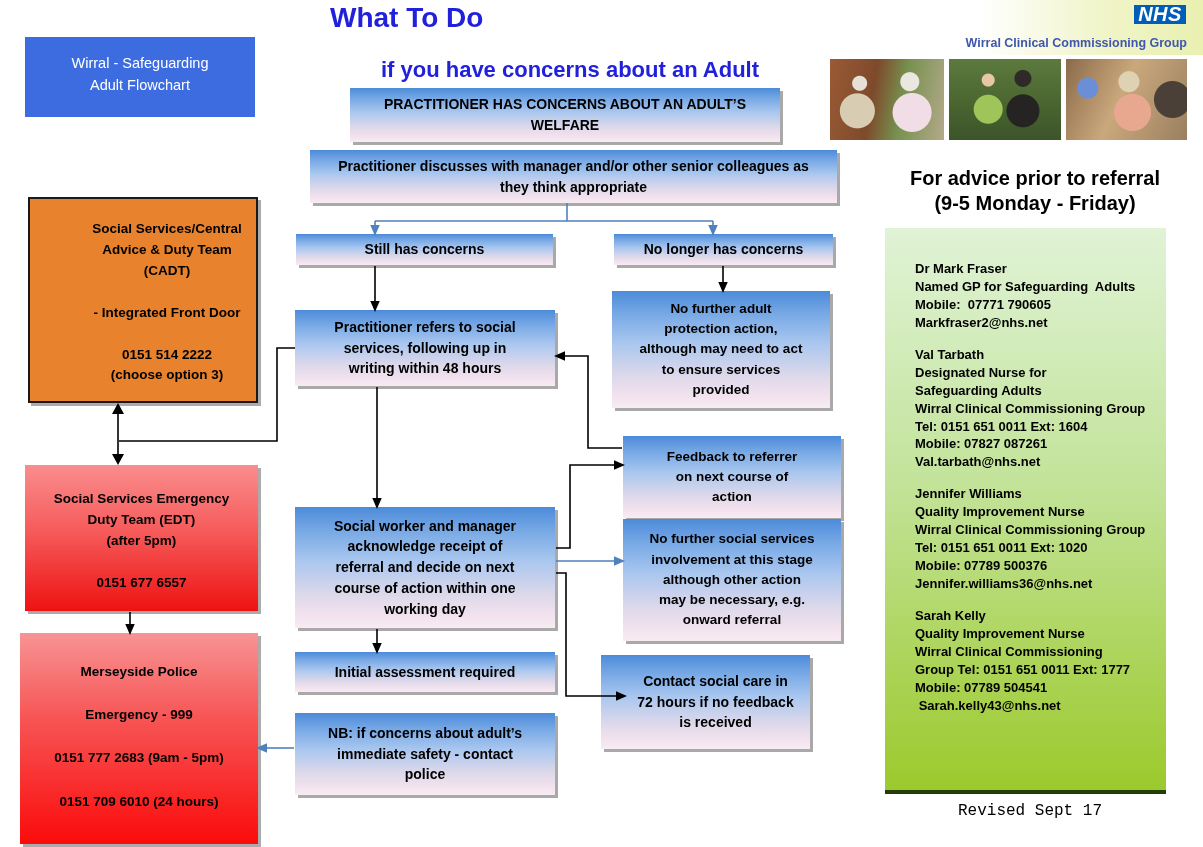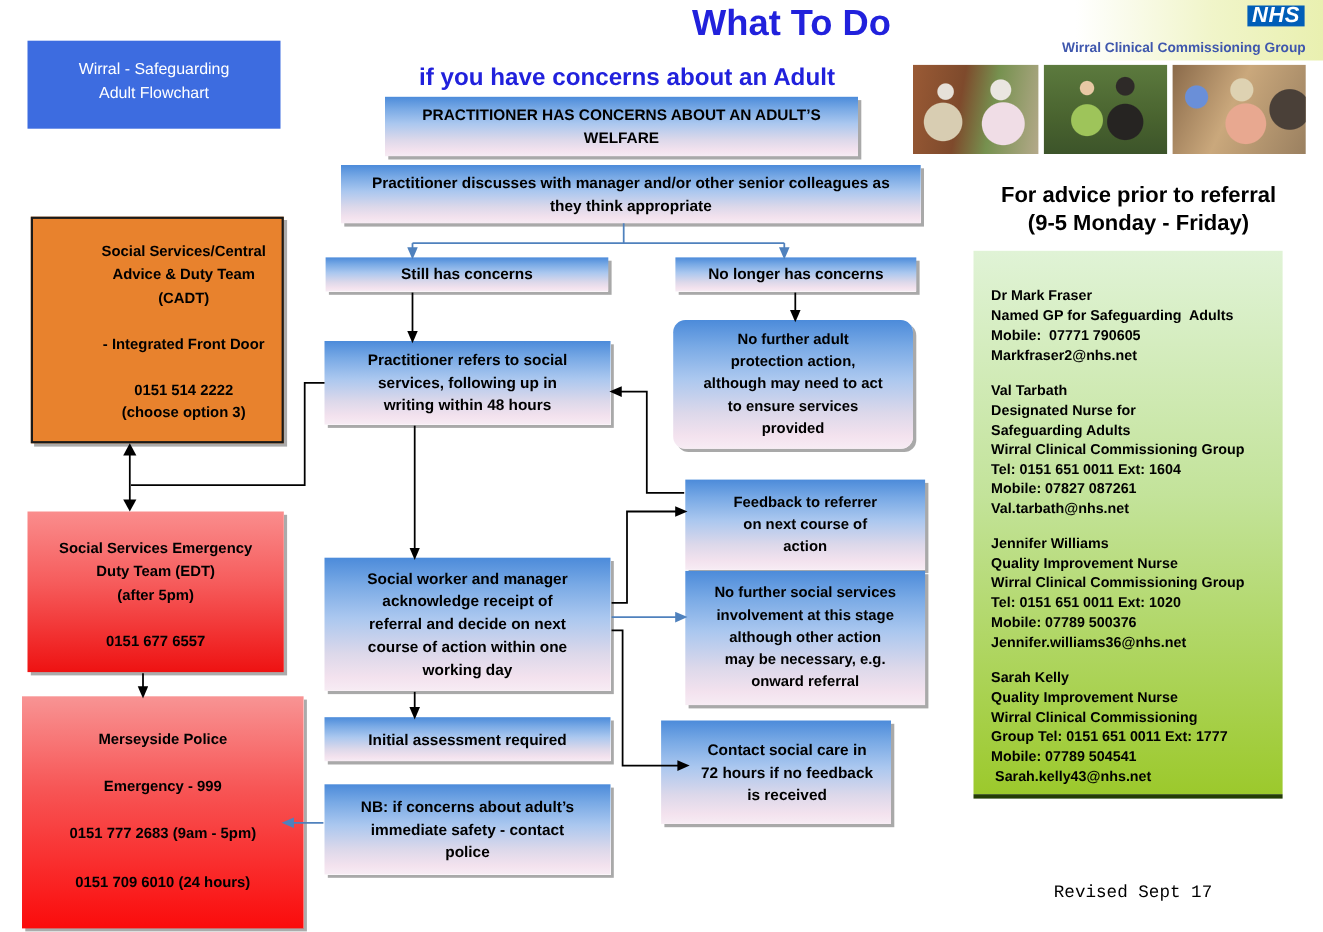--- a/index.html
+++ b/index.html
@@ -25,33 +25,33 @@
   .cadt{background:#e8822d;border:2px solid #1a1a1a;padding-top:20px;}
   .edt{background:linear-gradient(180deg,#fa8d8d 0%,#f65b5b 45%,#ee1212 100%);padding-top:24px;}
   .police{background:linear-gradient(180deg,#f89494 0%,#f75555 40%,#fb0b0b 100%);padding-top:28px;line-height:1.6;}
 
   .cornerbox{
     position:absolute;left:25px;top:37px;width:230px;height:80px;
     background:#3d6ce0;color:#fff;font-weight:normal;font-size:14.5px;line-height:1.55;
     text-align:center;white-space:pre-line;padding-top:15px;box-sizing:border-box;
   }
 
-  .pagetitle{position:absolute;left:330px;top:2px;width:480px;text-align:right;
-    color:#2121dc;font-weight:bold;font-size:33px;}
+  .pagetitle{position:absolute;left:330px;top:2px;width:480px;text-align:left;
+    color:#2121dc;font-weight:bold;font-size:28px;}
   .pagesub{position:absolute;left:330px;top:57px;width:480px;text-align:center;
     color:#2121dc;font-weight:bold;font-size:22px;}
 
   .advheading{position:absolute;left:880px;top:166px;width:310px;text-align:center;
     font-weight:bold;font-size:20px;line-height:1.25;white-space:pre-line;}
 
   .greenpanel{
-    position:absolute;left:885px;top:228px;width:281px;height:498px;box-sizing:border-box;
+    position:absolute;left:885px;top:228px;width:281px;height:566px;box-sizing:border-box;
     background:linear-gradient(180deg,#e0f3d6 0%,#c3e39a 45%,#9cc92c 100%);
     border-bottom:4px solid #243d05;
-    padding:32px 10px 0 16px;
+    padding:32px 10px 0 30px;
   }
   .contact{font-weight:bold;font-size:13px;line-height:1.38;white-space:pre-wrap;margin:0 0 14px 0;}
 
   .revised{position:absolute;left:930px;top:802px;width:200px;text-align:center;font-size:16px;font-family:Liberation Mono, monospace;}
 
   
   .cornertint{position:absolute;left:978px;top:0;width:225px;height:55px;
     background:linear-gradient(90deg,rgba(238,243,192,0) 0%,rgba(238,243,192,.85) 55%,#e9f0b0 100%);}
   .nhslogo{position:absolute;left:1134px;top:5px;width:52px;height:19px;background:#005EB8;
     color:#fff;font-weight:bold;font-style:italic;font-size:20px;
@@ -104,21 +104,21 @@
 
   <div class="fbox" style="left:350px;top:88px;width:430px;height:54px;">PRACTITIONER HAS CONCERNS  ABOUT AN ADULT’S
 WELFARE</div>
   <div class="fbox" style="left:296px;top:234px;width:257px;height:31px;">Still has concerns</div>
   <div class="fbox" style="left:310px;top:150px;width:527px;height:53px;">Practitioner discusses with manager and/or other senior colleagues as
 they think appropriate</div>
   <div class="fbox" style="left:614px;top:234px;width:219px;height:31px;">No longer has concerns</div>
   <div class="fbox" style="left:295px;top:310px;width:260px;height:76px;">Practitioner refers to social
 services, following up in
 writing within 48 hours</div>
-  <div class="fbox small" style="left:612px;top:291px;width:218px;height:117px;border-radius:11px;">No further adult
+  <div class="fbox small" style="left:612px;top:291px;width:218px;height:117px;">No further adult
 protection action,
 although may need to act
 to ensure services
 provided</div>
   <div class="fbox small" style="left:623px;top:436px;width:218px;height:82px;">Feedback to referrer
 on next course of
 action</div>
   <div class="fbox" style="left:295px;top:507px;width:260px;height:121px;">Social worker and manager
 acknowledge receipt of
 referral and decide on next
@@ -143,21 +143,21 @@
 
 - Integrated Front Door
 
 0151 514 2222
 (choose option 3)</div>
   <div class="leftbox edt" style="left:25px;top:465px;width:233px;height:146px;box-sizing:border-box;">Social Services Emergency
 Duty Team (EDT)
 (after 5pm)
 
 0151 677 6557</div>
-  <div class="leftbox police" style="left:20px;top:633px;width:256px;height:211px;box-sizing:border-box;">Merseyside Police
+  <div class="leftbox police" style="left:20px;top:633px;width:238px;height:211px;box-sizing:border-box;">Merseyside Police
 
 Emergency - 999
 
 0151 777 2683 (9am - 5pm)
 
 0151 709 6010 (24 hours)</div>
 
   <div class="advheading">For advice prior to referral
 (9-5 Monday - Friday)</div>
   <div class="greenpanel">

